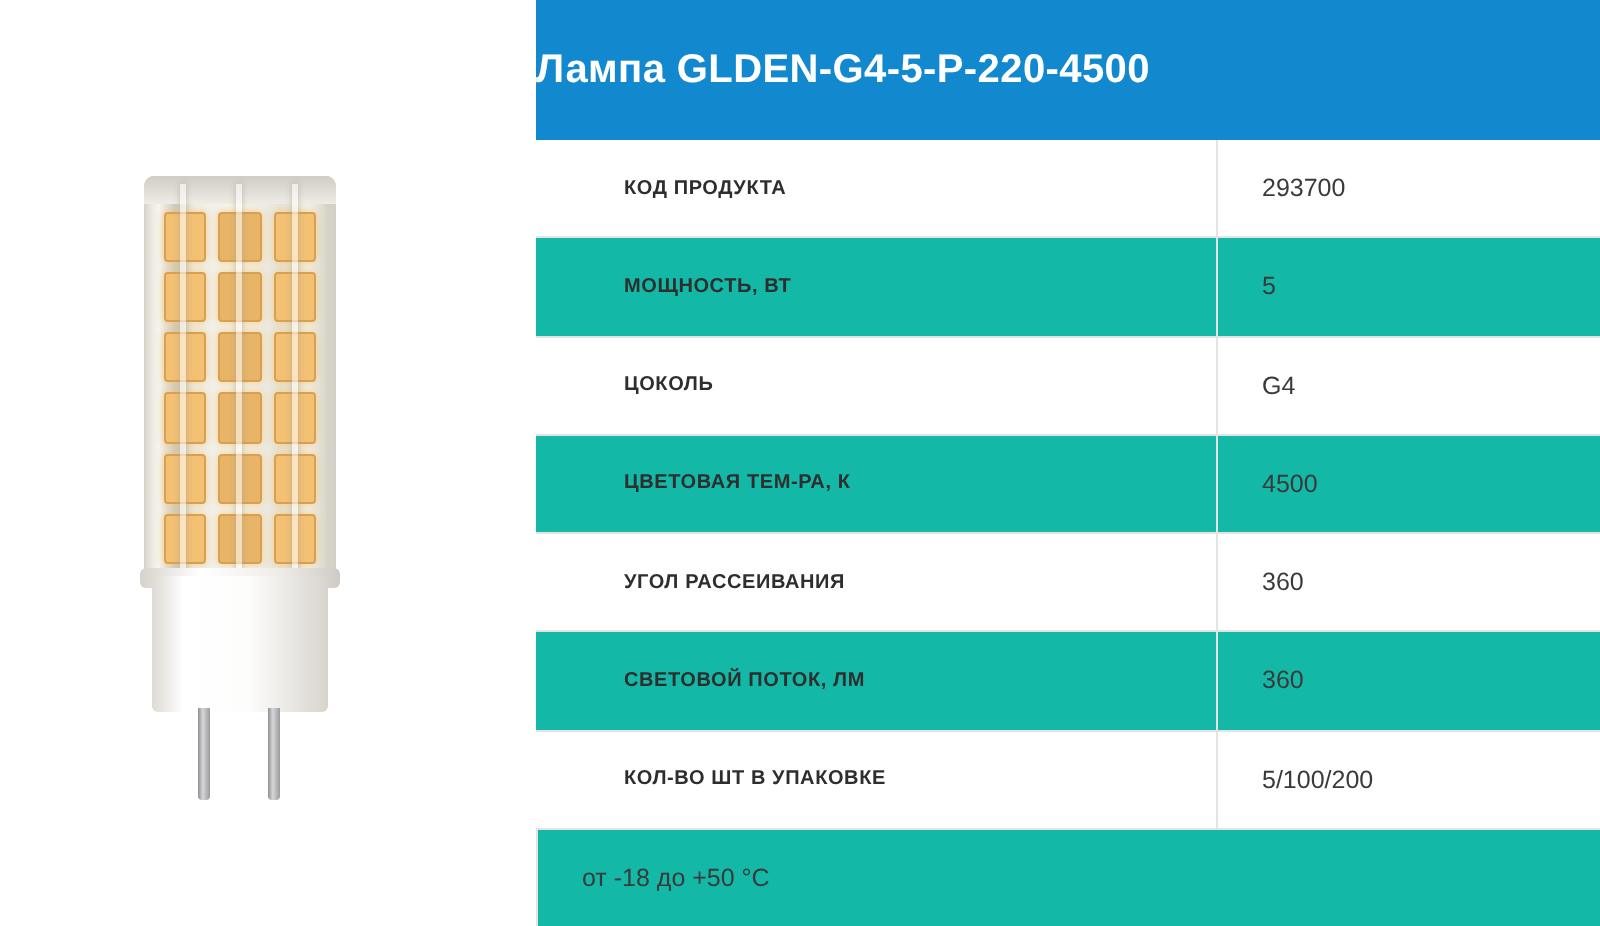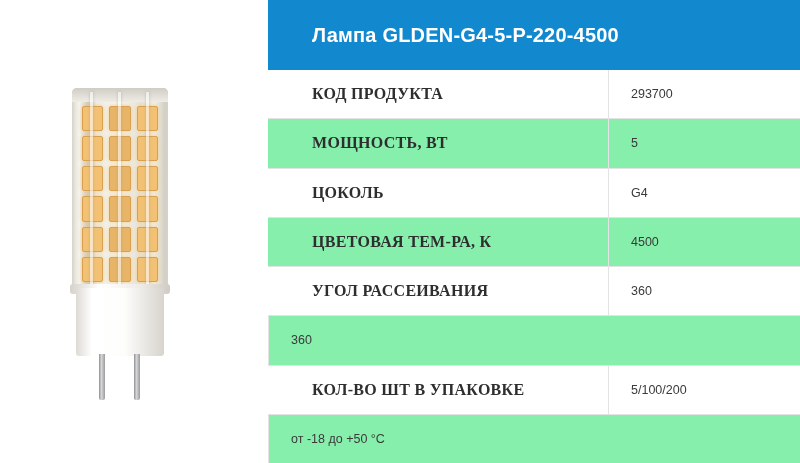--- a/index.html
+++ b/index.html
@@ -126,21 +126,20 @@
   .content {
     flex: 1 1 auto;
     display: flex;
     flex-direction: column;
   }
   .title-bar {
     height: 70px;
     background: #1288cf;
     display: flex;
     align-items: center;
-    padding-left: 44px;
     box-sizing: border-box;
   }
   .title-bar h1 {
     margin: 0;
     color: #ffffff;
     font-size: 20px;
     font-weight: bold;
     letter-spacing: 0.2px;
   }
   .spec-table {
@@ -149,34 +148,33 @@
     flex-direction: column;
   }
   .spec-row {
     flex: 1 1 0;
     display: flex;
     flex-direction: row;
     align-items: stretch;
     border-bottom: 1px solid #e3e3e3;
   }
   .spec-row:last-child { border-bottom: none; }
-  .spec-row.alt { background: #86efac; }
+  .spec-row.alt { background: #14b8a6; }
   .spec-row.plain { background: #ffffff; }
   .spec-label {
     flex: 0 0 340px;
     display: flex;
     align-items: center;
     padding-left: 44px;
     box-sizing: border-box;
-    font-size: 16px;
+    font-size: 10px;
     font-weight: bold;
     color: #2e2e2e;
     letter-spacing: 0.3px;
     text-transform: uppercase;
-    font-family: Liberation Serif, serif;
   }
   .spec-value {
     flex: 1 1 auto;
     display: flex;
     align-items: center;
     padding-left: 22px;
     box-sizing: border-box;
     font-size: 12.5px;
     color: #3a3a3a;
     border-left: 1px solid #e3e3e3;
@@ -241,20 +239,21 @@
       </div>
       <div class="spec-row alt">
         <div class="spec-label">ЦВЕТОВАЯ ТЕМ-РА, К</div>
         <div class="spec-value">4500</div>
       </div>
       <div class="spec-row plain">
         <div class="spec-label">УГОЛ РАССЕИВАНИЯ</div>
         <div class="spec-value">360</div>
       </div>
       <div class="spec-row alt">
+        <div class="spec-label">СВЕТОВОЙ ПОТОК, ЛМ</div>
         <div class="spec-value">360</div>
       </div>
       <div class="spec-row plain">
         <div class="spec-label">КОЛ-ВО ШТ В УПАКОВКЕ</div>
         <div class="spec-value">5/100/200</div>
       </div>
       <div class="spec-row alt">
         <div class="spec-value">от -18 до +50 °С</div>
       </div>
     </div>

